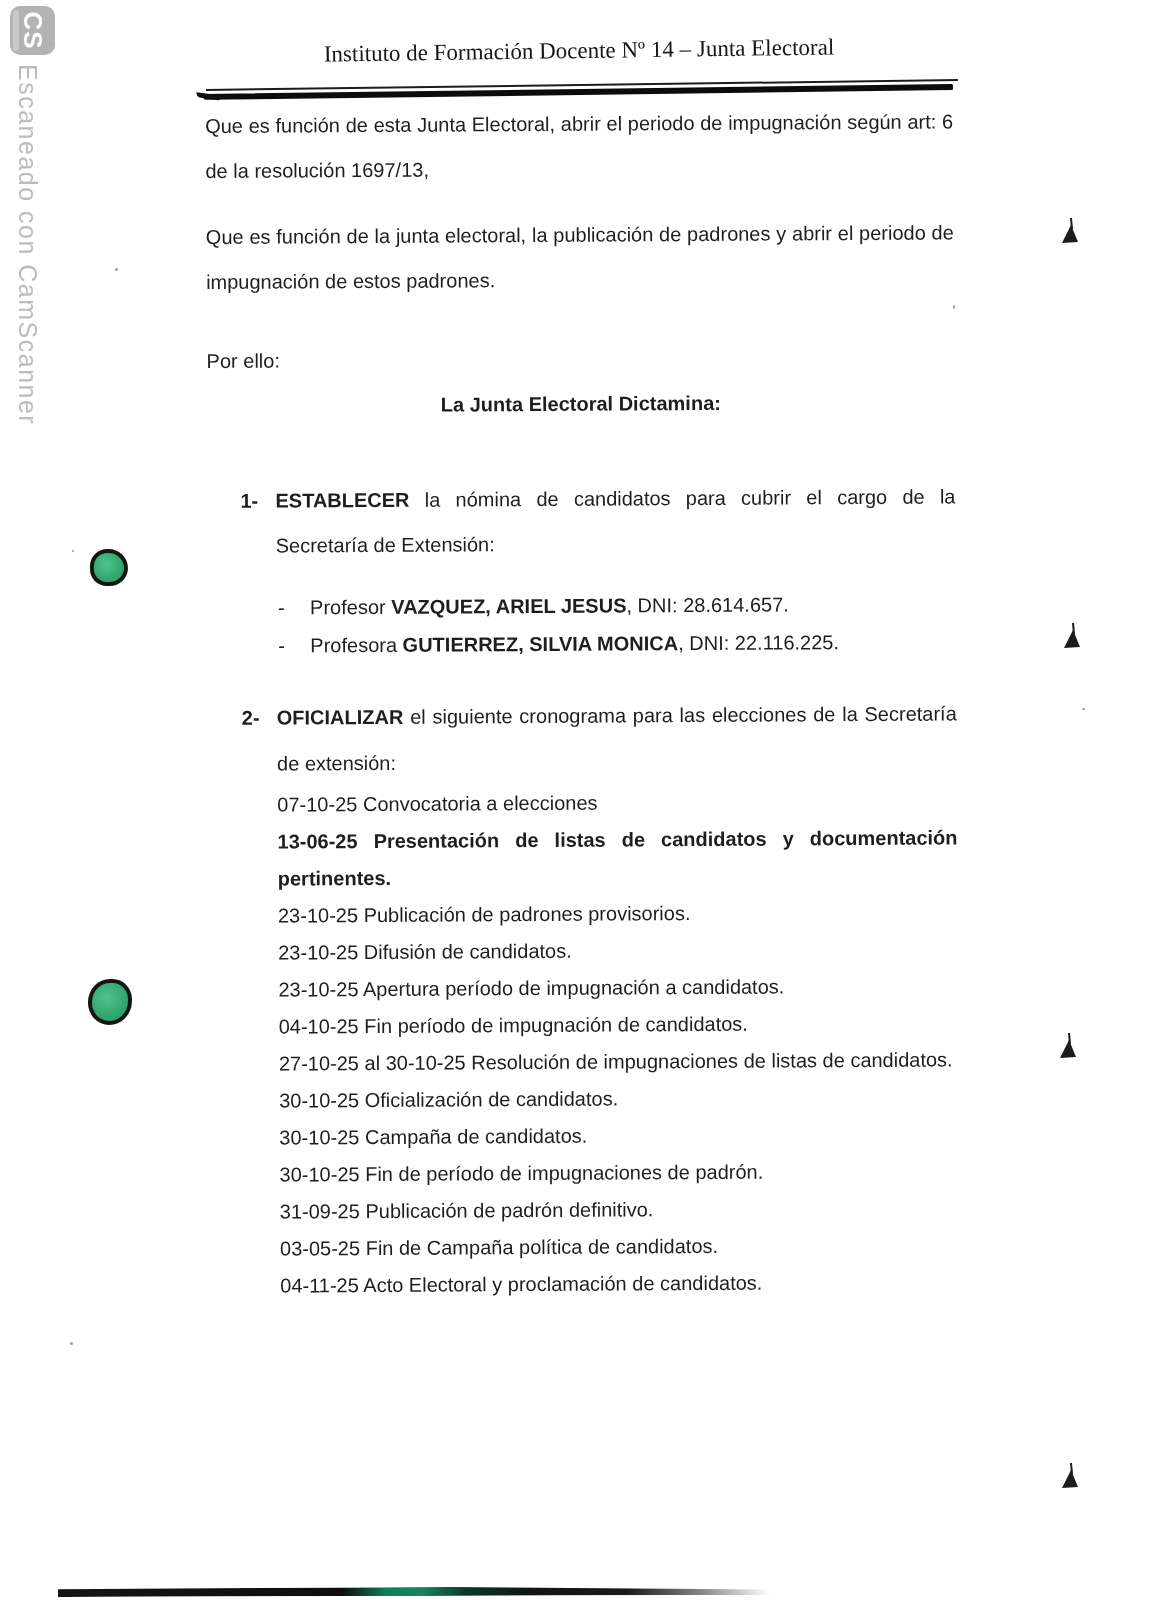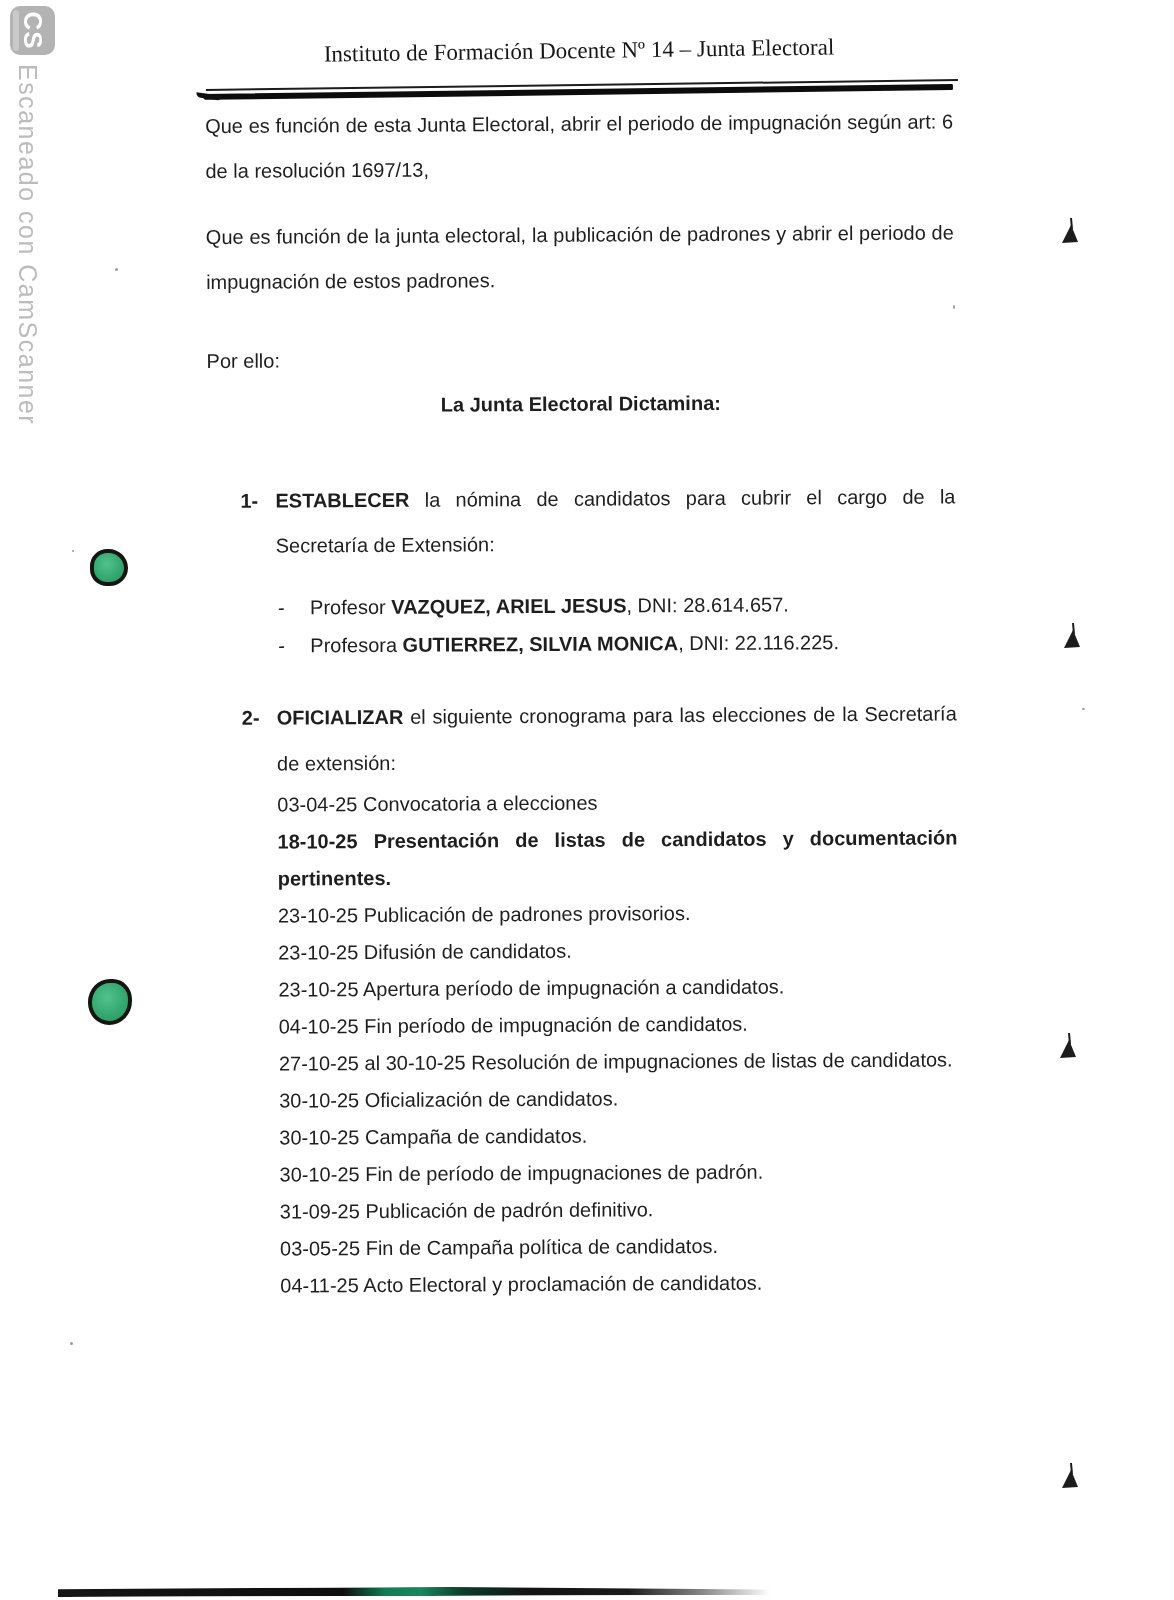--- a/index.html
+++ b/index.html
@@ -131,23 +131,23 @@
         <span class="dash">-</span><span>Profesora </span><span class="b">GUTIERREZ, SILVIA MONICA</span><span>, DNI: 22.116.225.</span>
       </div>
     </div>
 
   <div class="numbered item2">
     <span class="num">2-</span><span class="b">OFICIALIZAR</span><span> el siguiente cronograma para las elecciones de la Secretaría de extensión:</span>
   </div>
 
   <div class="sched">
 
-      <div class="sched-row"><span>03-04-25</span> <span>Convocatoria a elecciones</span></div>
+      <div class="sched-row"><span>07-10-25</span> <span>Convocatoria a elecciones</span></div>
 
-      <div class="sched-row bold"><span>18-10-25</span> <span>Presentación de listas de candidatos y documentación pertinentes.</span></div>
+      <div class="sched-row bold"><span>13-06-25</span> <span>Presentación de listas de candidatos y documentación pertinentes.</span></div>
 
       <div class="sched-row"><span>23-10-25</span> <span>Publicación de padrones provisorios.</span></div>
 
       <div class="sched-row"><span>23-10-25</span> <span>Difusión de candidatos.</span></div>
 
       <div class="sched-row"><span>23-10-25</span> <span>Apertura período de impugnación a candidatos.</span></div>
 
       <div class="sched-row"><span>04-10-25</span> <span>Fin período de impugnación de candidatos.</span></div>
 
       <div class="sched-row"><span>27-10-25 al 30-10-25</span> <span>Resolución de impugnaciones de listas de candidatos.</span></div>

